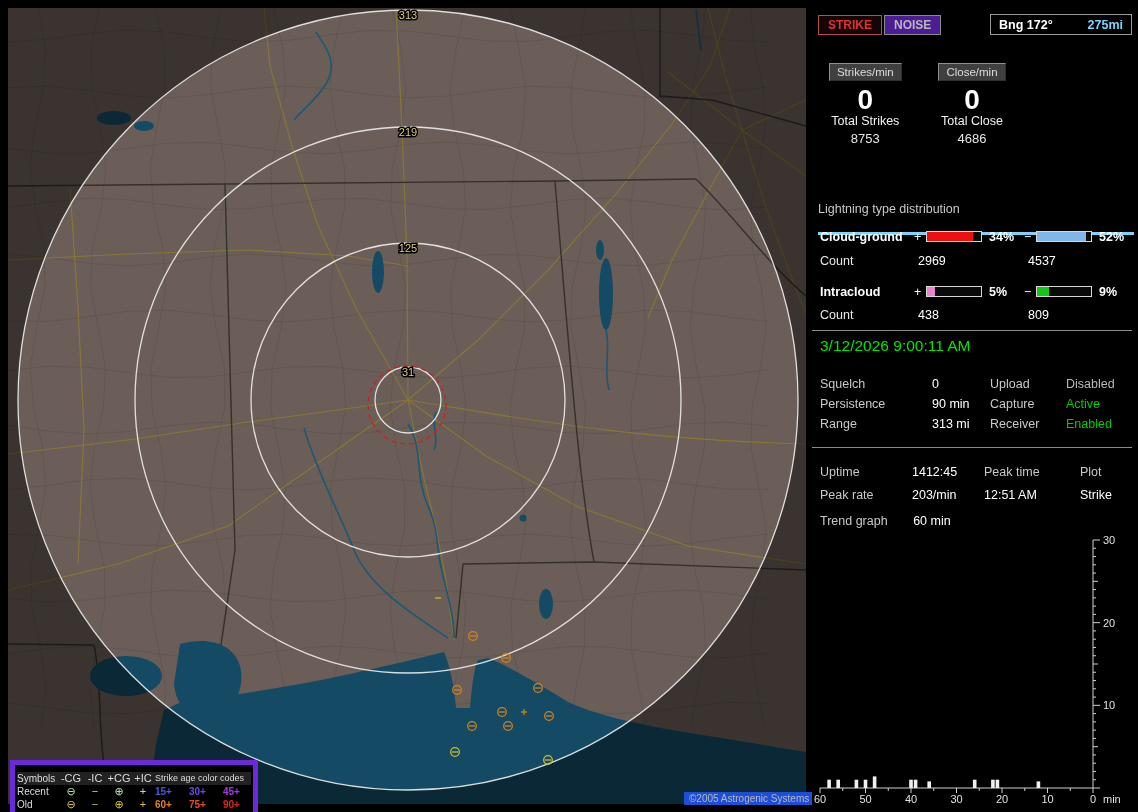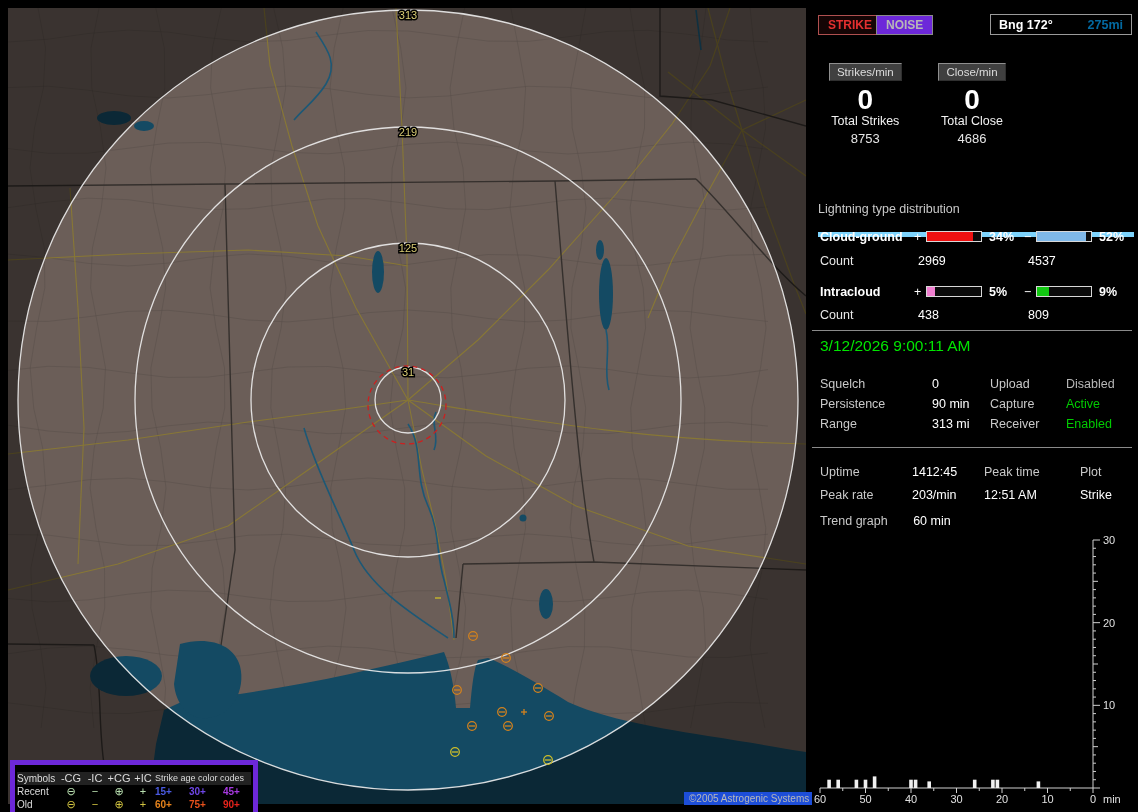--- a/index.html
+++ b/index.html
@@ -19,35 +19,35 @@
   .lage-title{grid-column:6 / span 3;font-size:9px;white-space:nowrap}
   .lsym{text-align:center;font-size:11px}
   .lage{font-weight:bold}
   .copyright{position:absolute;left:676px;top:784px;background:#1d4ed8;color:#b8b8b8;
              font-size:10px;padding:1px 5px;white-space:nowrap}
 
   
   #panel{position:absolute;left:812px;top:0;width:326px;height:812px;background:#000}
   .mode-btn{position:absolute;top:15px;font-size:12px;font-weight:bold;padding:2px 9px;cursor:pointer}
   #btn-strike{left:6px;background:#150505;color:#e43030;border:1px solid #b05050}
-  #btn-noise{left:64px;background:#6d28d9;color:#b8b8b8;border:1px solid #8a8a8a}
+  #btn-noise{left:72px;background:#4c1d95;color:#b8b8b8;border:1px solid #8a8a8a}
   #bng-box{position:absolute;left:178px;top:14px;width:142px;height:21px;background:#000;
            border:1px solid #9a9a9a;display:flex;justify-content:space-between;align-items:center;
            padding:0 8px;font-size:12.5px;font-weight:bold;color:#fff}
 
   #rates{position:absolute;left:0;top:62px;width:320px;display:grid;grid-template-columns:repeat(3,1fr);
          text-align:center}
   .rate-chip{display:inline-block;font-size:11.5px;color:#dcdcdc;background:#404040;
              padding:2px 7px;border:1px solid;border-color:#8f8f8f #303030 #303030 #8f8f8f;margin:0 auto}
   .rate-value{font-size:28px;font-weight:bold;color:#fff;margin-top:5px;line-height:28px}
   .rate-total-label{font-size:12.5px;color:#f2f2f2;margin-top:0}
   .rate-total-value{font-size:13px;color:#e5e5e5;margin-top:3px}
 
   #dist-title{position:absolute;left:6px;top:202px;width:316px;color:#c9c9c9;font-size:12.5px;
-              border-bottom:5px solid #7dd3fc;padding-bottom:16px}
+              border-bottom:3px solid #7dd3fc;padding-bottom:16px}
   .dist-grid{position:absolute;left:8px;width:312px;display:grid;
              grid-template-columns:94px 12px 58px 40px 12px 58px 32px;align-items:center;font-size:12.5px}
   .dist-label{font-weight:bold;color:#fff}
   .dist-sign{color:#fff;text-align:left}
   .bar-outer{width:56px;height:11px;border:1px solid #d8d8d8;background:#0a0a0a}
   .bar-fill{height:100%}
   .dist-pct{font-weight:bold;color:#fff;padding-left:5px}
   .count-label{color:#e8e8e8}
   .count-val{grid-column:span 3;color:#fff;padding-left:4px}
 
@@ -230,21 +230,21 @@
 
     <div class="copyright">©2005 Astrogenic Systems</div>
   </div>
 
   <div id="panel">
 
     <button id="btn-strike" class="mode-btn">STRIKE</button>
     <button id="btn-noise" class="mode-btn">NOISE</button>
     <div id="bng-box">
       <span>Bng 172°</span>
-      <span style="color: #0369a1;">275mi</span>
+      <span style="color: #7dd3fc;">275mi</span>
     </div>
 
     <div id="rates">
       <div>
         <span class="rate-chip">Strikes/min</span>
         <div class="rate-value">0</div>
         <div class="rate-total-label">Total Strikes</div>
         <div class="rate-total-value">8753</div>
       </div>
       <div>

